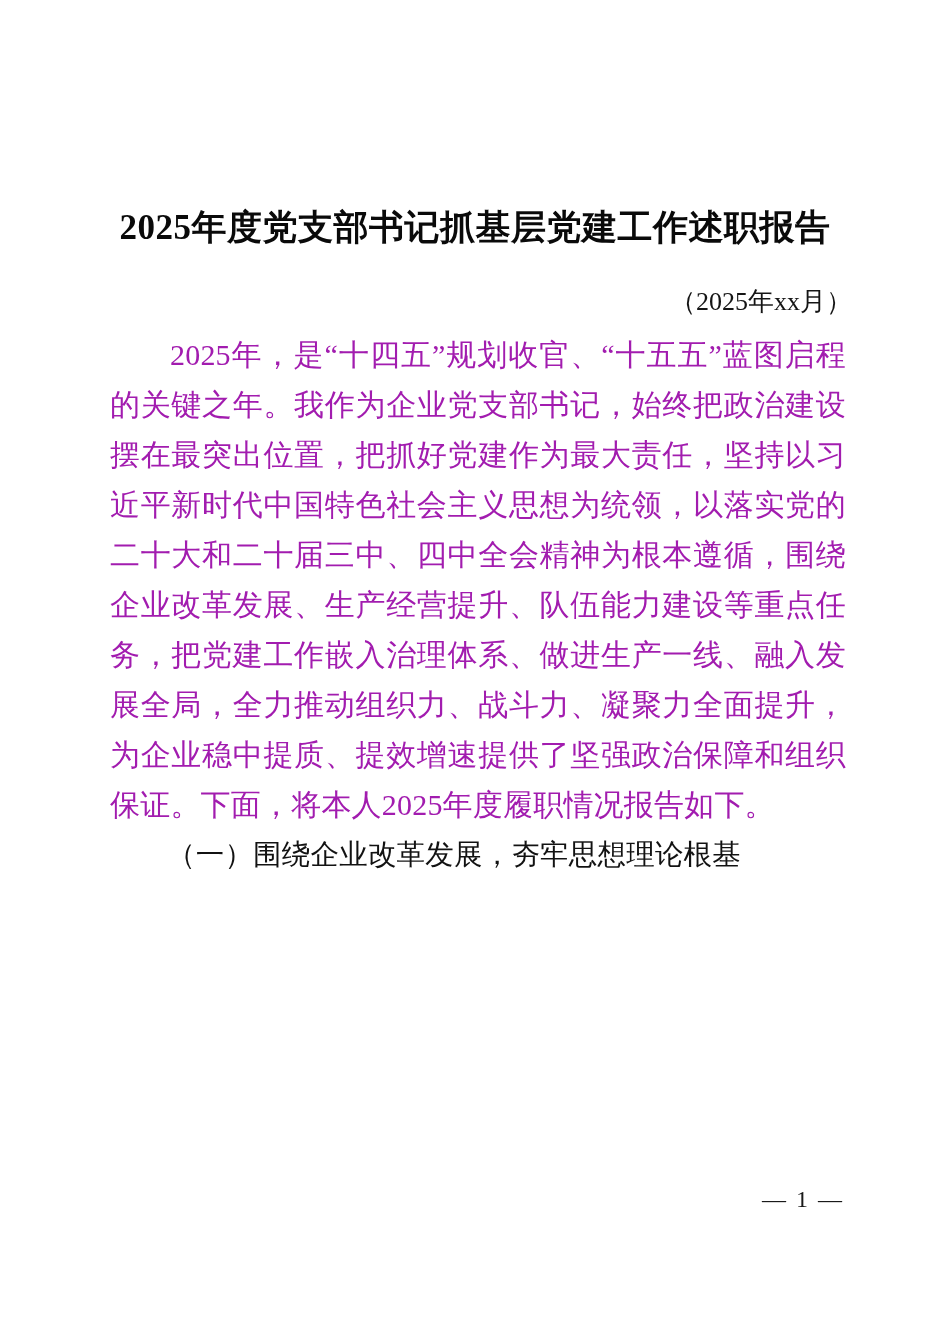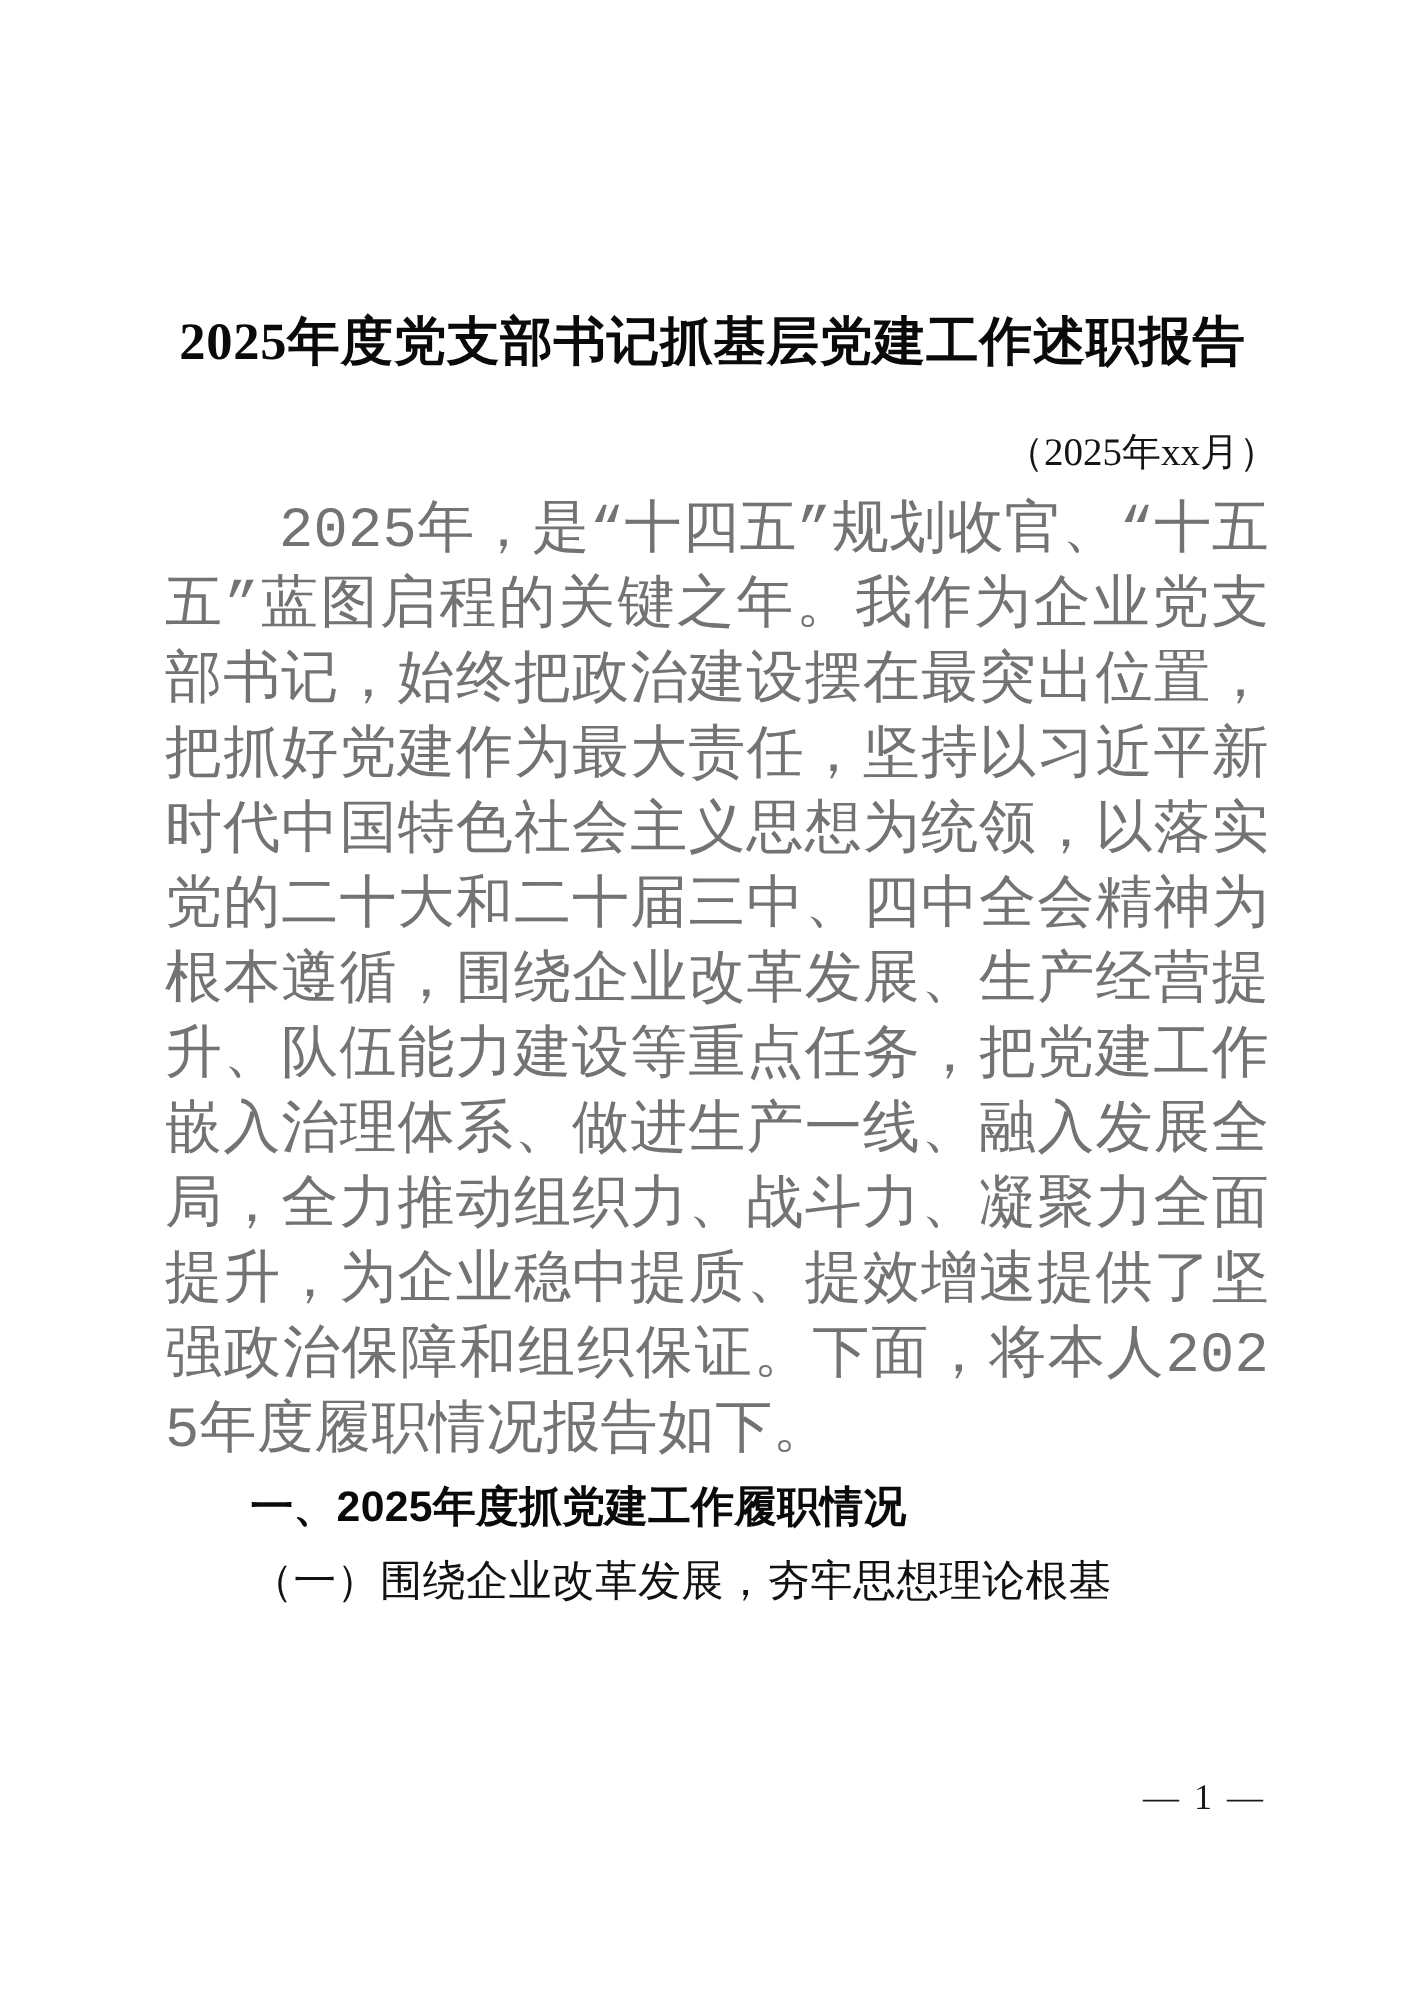--- a/index.html
+++ b/index.html
@@ -59,29 +59,29 @@
   
   .body-block {
     position: absolute;
     left: 110px;
     top: 330px;
     width: 736px;
   }
 
   p.para {
     margin: 0;
-    font-family: Liberation Mono, monospace;
+    font-family: Liberation Serif, serif;
     font-weight: 400;
-    font-size: 38px;
+    font-size: 30px;
     line-height: 50px;
     text-align: justify;
     text-align-last: left;
     text-justify: inter-character;
     letter-spacing: 0.2px;
-    color: #737373;
+    color: #a21caf;
     text-indent: 2em;
     word-break: break-all;
   }
 
   h2.heading-1 {
     margin: 0;
     font-family: "Liberation Sans", "DejaVu Sans", sans-serif;
     font-weight: 700;
     font-size: 28.5px;
     line-height: 50px;
@@ -124,21 +124,20 @@
 <div class="page">
 
   <h1 class="doc-title">2025年度党支部书记抓基层党建工作述职报告</h1>
 
   <div class="doc-subtitle">（2025年xx月）</div>
 
   <div class="body-block">
 
     <p class="para">2025年，是“十四五”规划收官、“十五五”蓝图启程的关键之年。我作为企业党支部书记，始终把政治建设摆在最突出位置，把抓好党建作为最大责任，坚持以习近平新时代中国特色社会主义思想为统领，以落实党的二十大和二十届三中、四中全会精神为根本遵循，围绕企业改革发展、生产经营提升、队伍能力建设等重点任务，把党建工作嵌入治理体系、做进生产一线、融入发展全局，全力推动组织力、战斗力、凝聚力全面提升，为企业稳中提质、提效增速提供了坚强政治保障和组织保证。下面，将本人2025年度履职情况报告如下。</p>
 
-    <h2 class="heading-1">一、2025年度抓党建工作履职情况</h2>
 
     <h3 class="heading-2">（一）围绕企业改革发展，夯牢思想理论根基</h3>
 
 
   </div>
 
   <div class="page-footer">— 1 —</div>
 
 </div>
 

